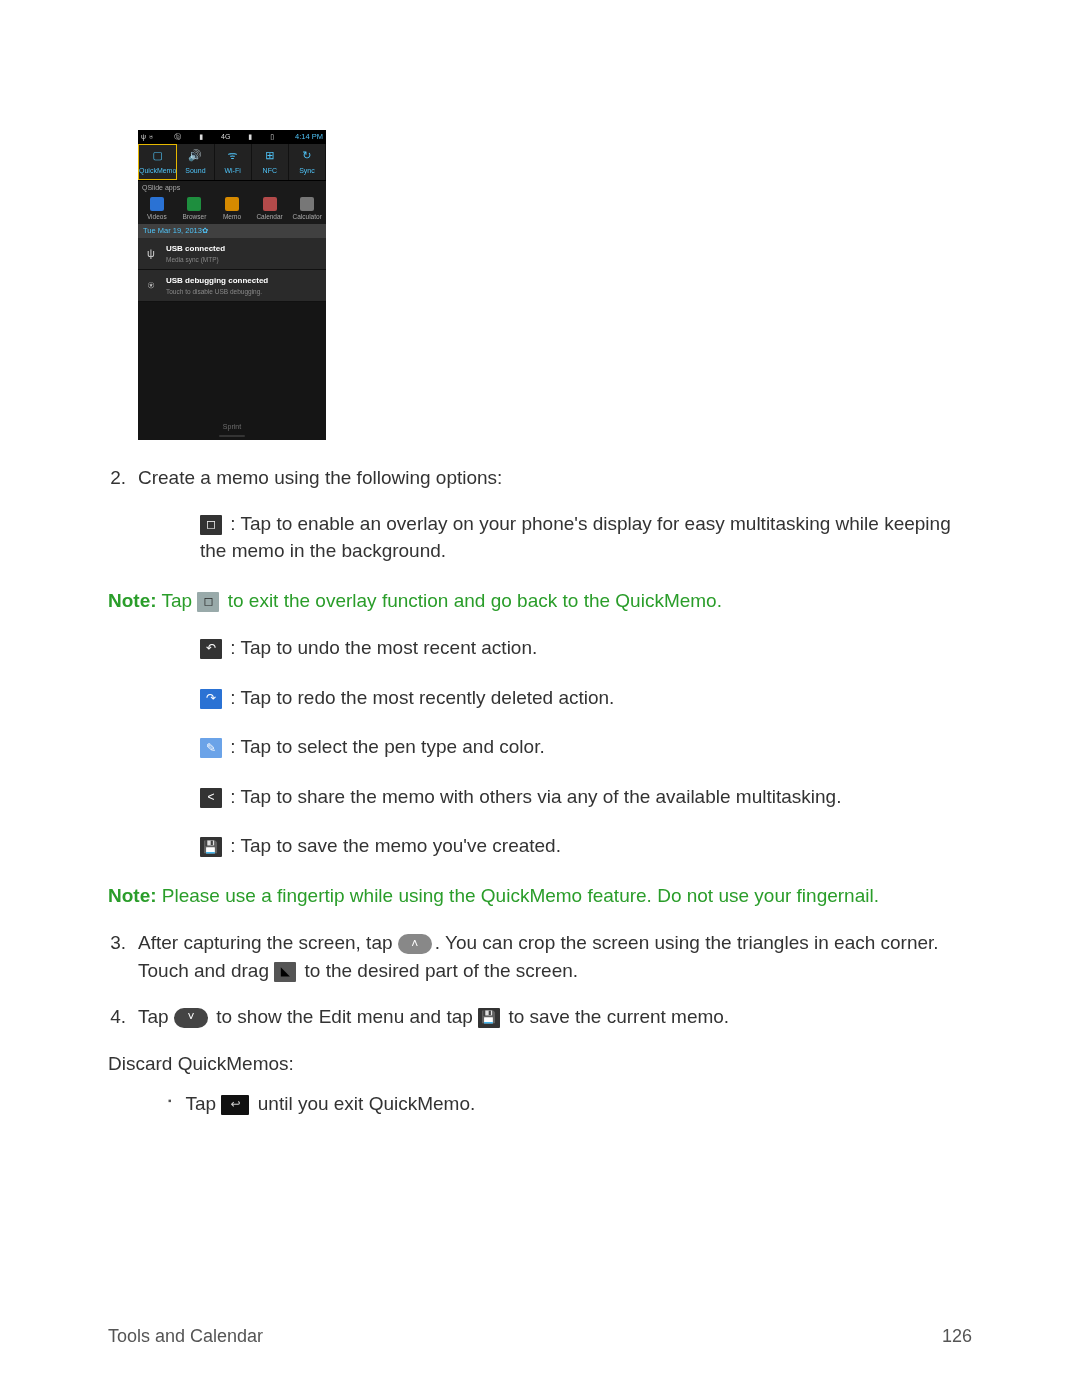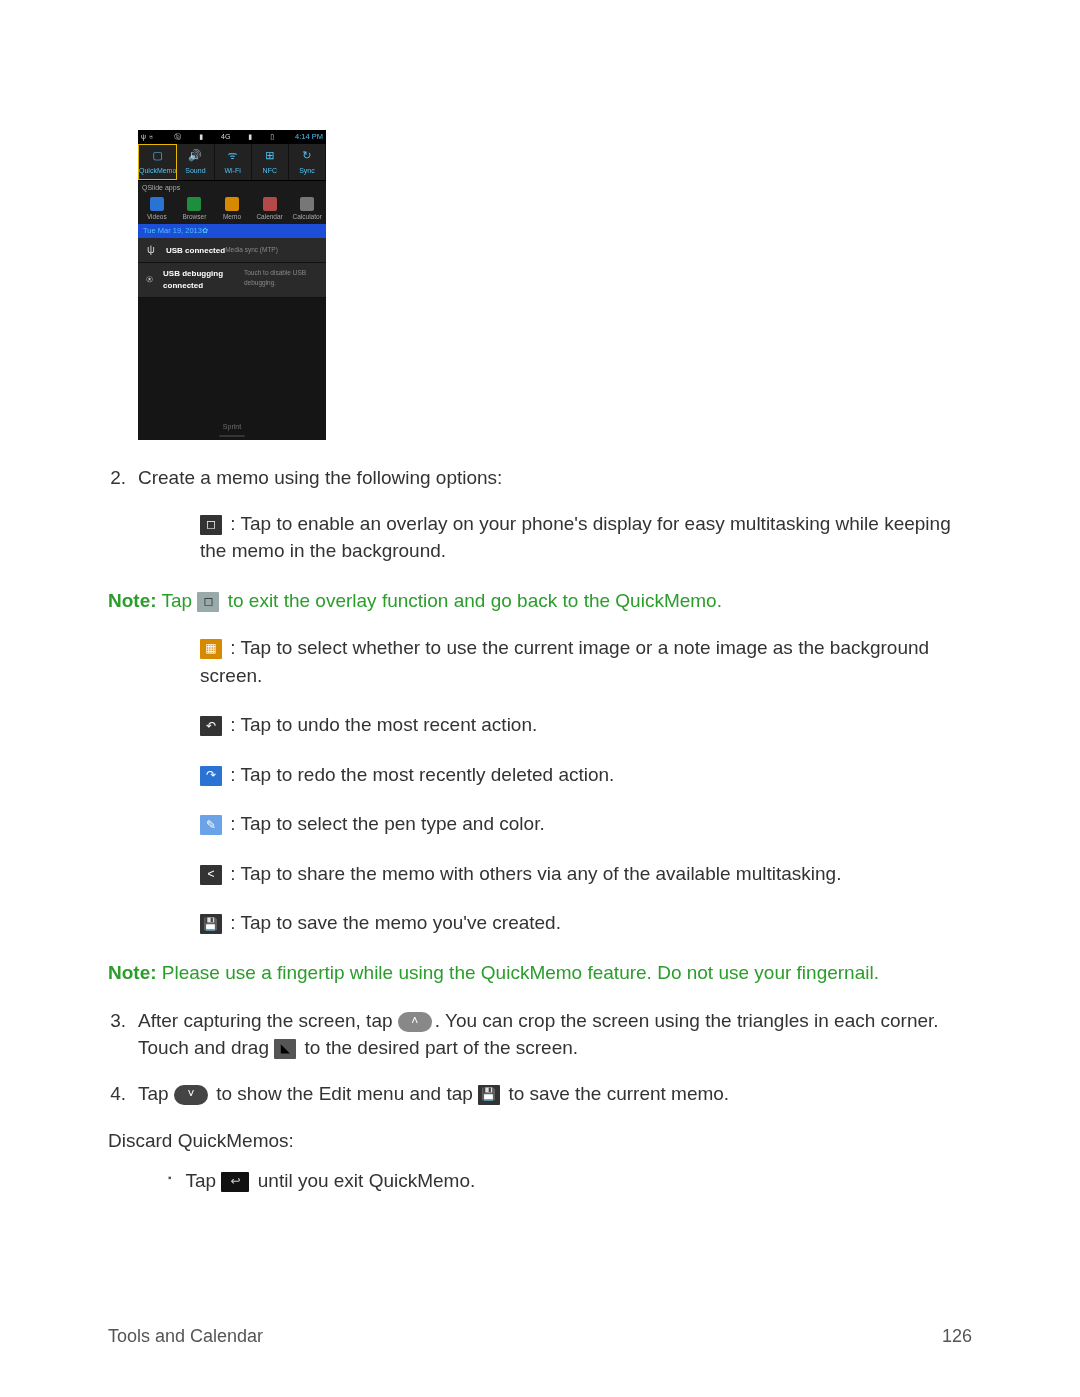--- a/index.html
+++ b/index.html
@@ -64,27 +64,27 @@
   .app {
     flex:1; display:flex; flex-direction:column; align-items:center; gap:1px; font-size:6.5px; color:#aaa;
   }
   .app-ico { width:14px; height:14px; background:#3a6; border-radius:2px; }
   .app-ico.v { background:#2a72d4; }
   .app-ico.b { background:#1e8e3e; }
   .app-ico.m { background:#d68a00; }
   .app-ico.c { background:#b34a4a; }
   .app-ico.ca { background:#777; }
   .datebar {
-    display:flex; align-items:center; padding:2px 5px; background:#1d4ed8; color:#4fc3f7; font-size:7.5px;
+    display:flex; align-items:center; padding:2px 5px; background:#404040; color:#4fc3f7; font-size:7.5px;
   }
   .notif {
     display:flex; gap:8px; align-items:center; background:#2a2a2a; padding:5px 6px; border-bottom:1px solid #111;
   }
   .notif .nicon { width:14px; height:14px; color:#ccc; font-size:11px; display:flex;align-items:center;justify-content:center;}
-  .notif .ntxt { display:flex; flex-direction:row; }
+  .notif .ntxt { display:flex; flex-direction:column; }
   .notif .ttl { color:#fff; font-size:8px; font-weight:bold;}
   .notif .sub { color:#888; font-size:6.5px;}
   .homescreen {
     flex:1; background:#0f0f0f; position:relative; opacity:0.45;
     display:flex; flex-direction:column; justify-content:flex-end; align-items:center;
   }
   .carrier { font-size:7px; color:#ccc; margin-bottom:3px;}
   .handle { width:26px; height:2px; background:#555; border-radius:1px; margin-bottom:3px;}
 
   .step {
@@ -230,24 +230,20 @@
     <span>: Tap to enable an overlay on your phone's display for easy multitasking while keeping the memo in the background.</span>
   </div>
 </div>
 
 <div class="note">
   <span class="nlabel">Note:</span><span> Tap </span><span class="icon-box light">◻</span><span> to exit the overlay function and go back to the QuickMemo.</span>
 </div>
 
 <div class="sublist" style="margin-top:0">
   <div class="subitem">
-    <span class="icon-box pic">▦</span>
-    <span>: Tap to select whether to use the current image or a note image as the background screen.</span>
-  </div>
-  <div class="subitem">
     <span class="icon-box">↶</span>
     <span>: Tap to undo the most recent action.</span>
   </div>
   <div class="subitem">
     <span class="icon-box blue">↷</span>
     <span>: Tap to redo the most recently deleted action.</span>
   </div>
   <div class="subitem">
     <span class="icon-box edit">✎</span>
     <span>: Tap to select the pen type and color.</span>

